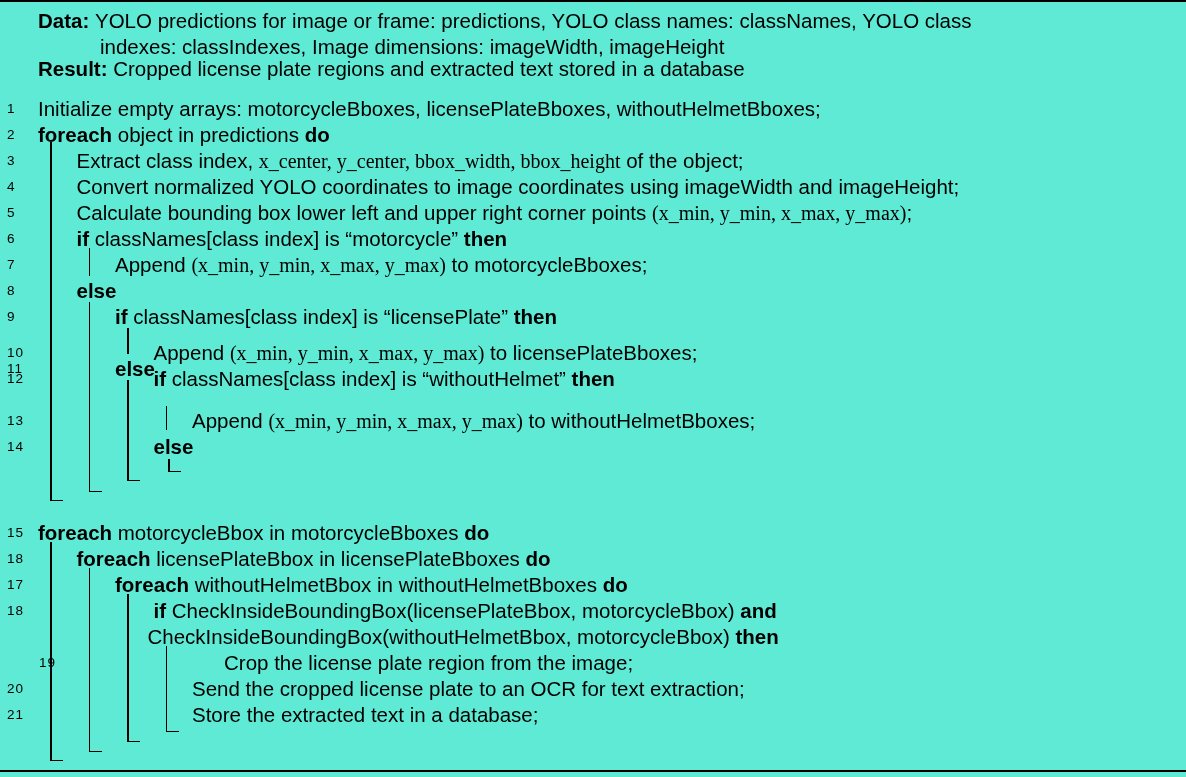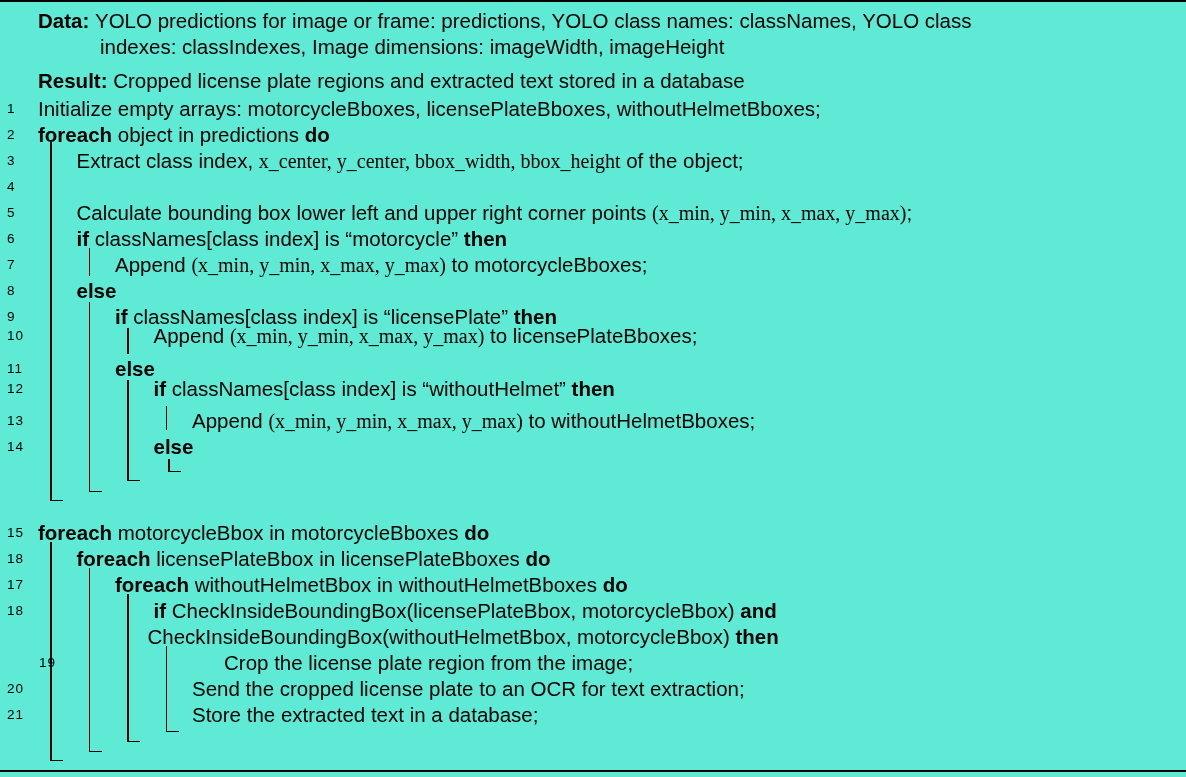--- a/index.html
+++ b/index.html
@@ -31,37 +31,38 @@
   <div class="hrule" style="top:0;"></div>
   <div class="hrule" style="top:770px;"></div>
 
   <div id="lines-container">
       <div class="row" style="top: 8px;">
         <span class="ct" style="left: 38px;"><span class="seg-b">Data: </span><span>YOLO predictions for image or frame: predictions, YOLO class names: classNames, YOLO class</span></span>
       </div>
       <div class="row" style="top: 34px;">
         <span class="ct" style="left: 100px;"><span>indexes: classIndexes, Image dimensions: imageWidth, imageHeight</span></span>
       </div>
-      <div class="row" style="top: 68px;">
+      <div class="row" style="top: 56px;">
         <span class="ct" style="left: 38px;"><span class="seg-b">Result: </span><span>Cropped license plate regions and extracted text stored in a database</span></span>
       </div>
       <div class="row" style="top: 96px;">
         <span class="num light">1</span>
         <span class="ct" style="left: 38px;"><span>Initialize empty arrays: motorcycleBboxes, licensePlateBboxes, withoutHelmetBboxes;</span></span>
       </div>
       <div class="row" style="top: 122px;">
         <span class="num light">2</span>
         <span class="ct" style="left: 38px;"><span class="seg-b">foreach</span><span> object in predictions </span><span class="seg-b">do</span></span>
       </div>
       <div class="row" style="top: 148px;">
         <span class="num light">3</span>
         <span class="ct" style="left: 76.5px;"><span>Extract class index, </span><span class="seg-m">x_center, y_center, bbox_width, bbox_height</span><span> of the object;</span></span>
       </div>
       <div class="row" style="top: 174px;">
         <span class="num light">4</span>
+        <span class="ct" style="left: 76.5px;"><span>Convert normalized YOLO coordinates to image coordinates using imageWidth and imageHeight;</span></span>
       </div>
       <div class="row" style="top: 200px;">
         <span class="num light">5</span>
         <span class="ct" style="left: 76.5px;"><span>Calculate bounding box lower left and upper right corner points </span><span class="seg-m">(x_min, y_min, x_max, y_max)</span><span>;</span></span>
       </div>
       <div class="row" style="top: 226px;">
         <span class="num light">6</span>
         <span class="ct" style="left: 76.5px;"><span class="seg-b">if</span><span> classNames[class index] is “motorcycle” </span><span class="seg-b">then</span></span>
       </div>
       <div class="row" style="top: 252px;">
@@ -69,29 +70,29 @@
         <span class="ct" style="left: 115px;"><span>Append </span><span class="seg-m">(x_min, y_min, x_max, y_max)</span><span> to motorcycleBboxes;</span></span>
       </div>
       <div class="row" style="top: 278px;">
         <span class="num light">8</span>
         <span class="ct" style="left: 76.5px;"><span class="seg-b">else</span></span>
       </div>
       <div class="row" style="top: 304px;">
         <span class="num light">9</span>
         <span class="ct" style="left: 115px;"><span class="seg-b">if</span><span> classNames[class index] is “licensePlate” </span><span class="seg-b">then</span></span>
       </div>
-      <div class="row" style="top: 323px;">
+      <div class="row" style="top: 340px;">
         <span class="num light">10</span>
         <span class="ct" style="left: 153.5px;"><span>Append </span><span class="seg-m">(x_min, y_min, x_max, y_max)</span><span> to licensePlateBboxes;</span></span>
       </div>
       <div class="row" style="top: 356px;">
         <span class="num light">11</span>
         <span class="ct" style="left: 115px;"><span class="seg-b">else</span></span>
       </div>
-      <div class="row" style="top: 376px;">
+      <div class="row" style="top: 366px;">
         <span class="num light">12</span>
         <span class="ct" style="left: 153.5px;"><span class="seg-b">if</span><span> classNames[class index] is “withoutHelmet” </span><span class="seg-b">then</span></span>
       </div>
       <div class="row" style="top: 408px;">
         <span class="num light">13</span>
         <span class="ct" style="left: 192px;"><span>Append </span><span class="seg-m">(x_min, y_min, x_max, y_max)</span><span> to withoutHelmetBboxes;</span></span>
       </div>
       <div class="row" style="top: 434px;">
         <span class="num light">14</span>
         <span class="ct" style="left: 153.5px;"><span class="seg-b">else</span></span>

